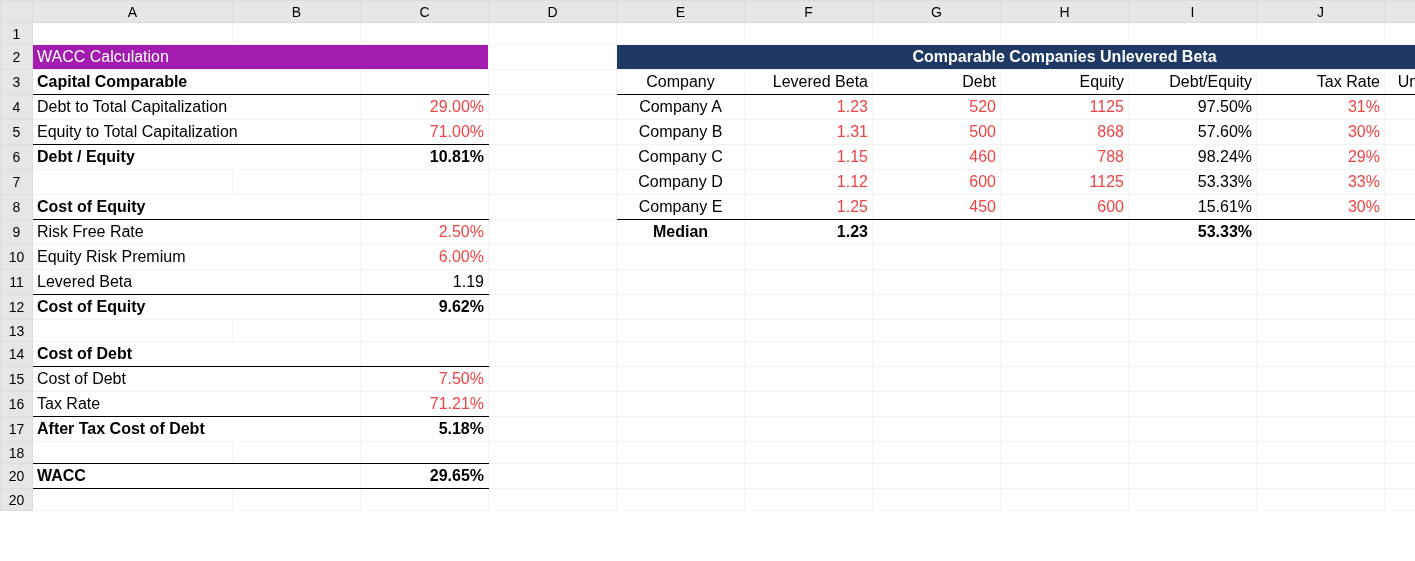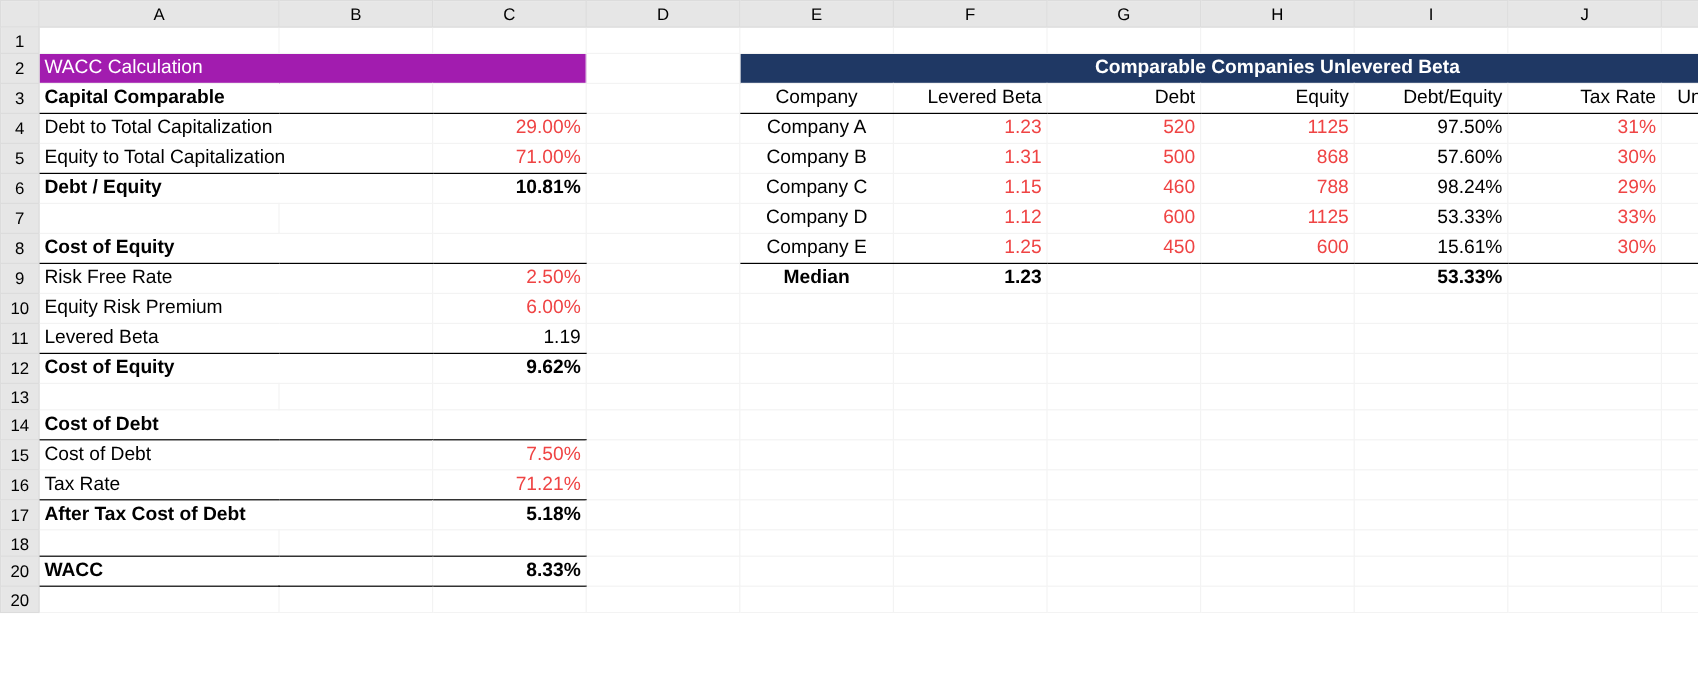--- a/index.html
+++ b/index.html
@@ -356,21 +356,21 @@
           <td class="cell"></td>
           <td class="cell"></td>
           <td class="cell"></td>
           <td class="cell"></td>
           <td class="cell"></td>
   </tr>
 
   <tr class="body">
     <td class="rowhdr">20</td>
     <td class="cell bold celllabel bb" colspan="2">WACC</td>
-    <td class="cell right bold bb">8.33%</td>
+    <td class="cell right bold bb">29.65%</td>
     <td class="cell"></td>
           <td class="cell"></td>
           <td class="cell"></td>
           <td class="cell"></td>
           <td class="cell"></td>
           <td class="cell"></td>
           <td class="cell"></td>
           <td class="cell"></td>
   </tr>
 

